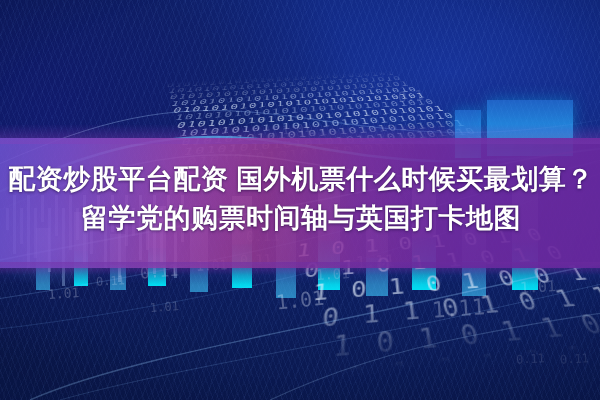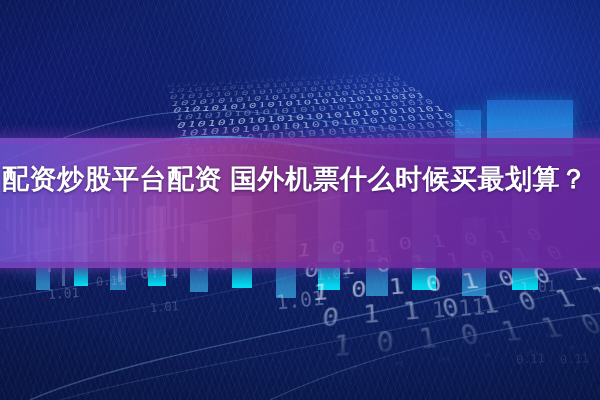--- a/index.html
+++ b/index.html
@@ -158,21 +158,21 @@
     position: absolute;
     left: 0; top: 138px; width: 600px; height: 130px;
     background: linear-gradient(to right, rgba(150,120,255,0.22) 0%, rgba(255,120,210,0.10) 38%, rgba(120,60,200,0.0) 70%);
     pointer-events: none;
   }
 
   
   .title-wrap {
     position: absolute;
     left: 0; top: 160px;
-    width: 528px;
+    width: 600px;
     text-align: center;
     z-index: 40;
   }
   .title-line {
     color: #ffffff;
     font-weight: bold;
     font-size: 27px;
     line-height: 39px;
     letter-spacing: 0.5px;
     text-shadow: 0 1px 3px rgba(25,10,60,0.55), 0 0 1px rgba(0,0,0,0.4);
@@ -320,16 +320,17 @@
       <path d="M 60,400 C 160,372 330,344 460,316 C 540,298 585,288 610,282" fill="none" stroke="#8fc6ff" stroke-opacity="0.18" stroke-width="1"></path>
       <path d="M 270,400 C 330,372 400,350 470,336 C 540,322 580,316 610,312" fill="none" stroke="#a8d8ff" stroke-opacity="0.22" stroke-width="1.2"></path>
     </svg>
   </div>
 
   <div class="purple-band"></div>
   <div class="purple-sheen"></div>
 
   <div class="title-wrap">
     <div class="title-line l1">配资炒股平台配资 国外机票什么时候买最划算？</div>
+    <div class="title-line l2">留学党的购票时间轴与英国打卡地图</div>
   </div>
 
   <div class="layer vignette"></div>
 </div>
 
 </body></html>

